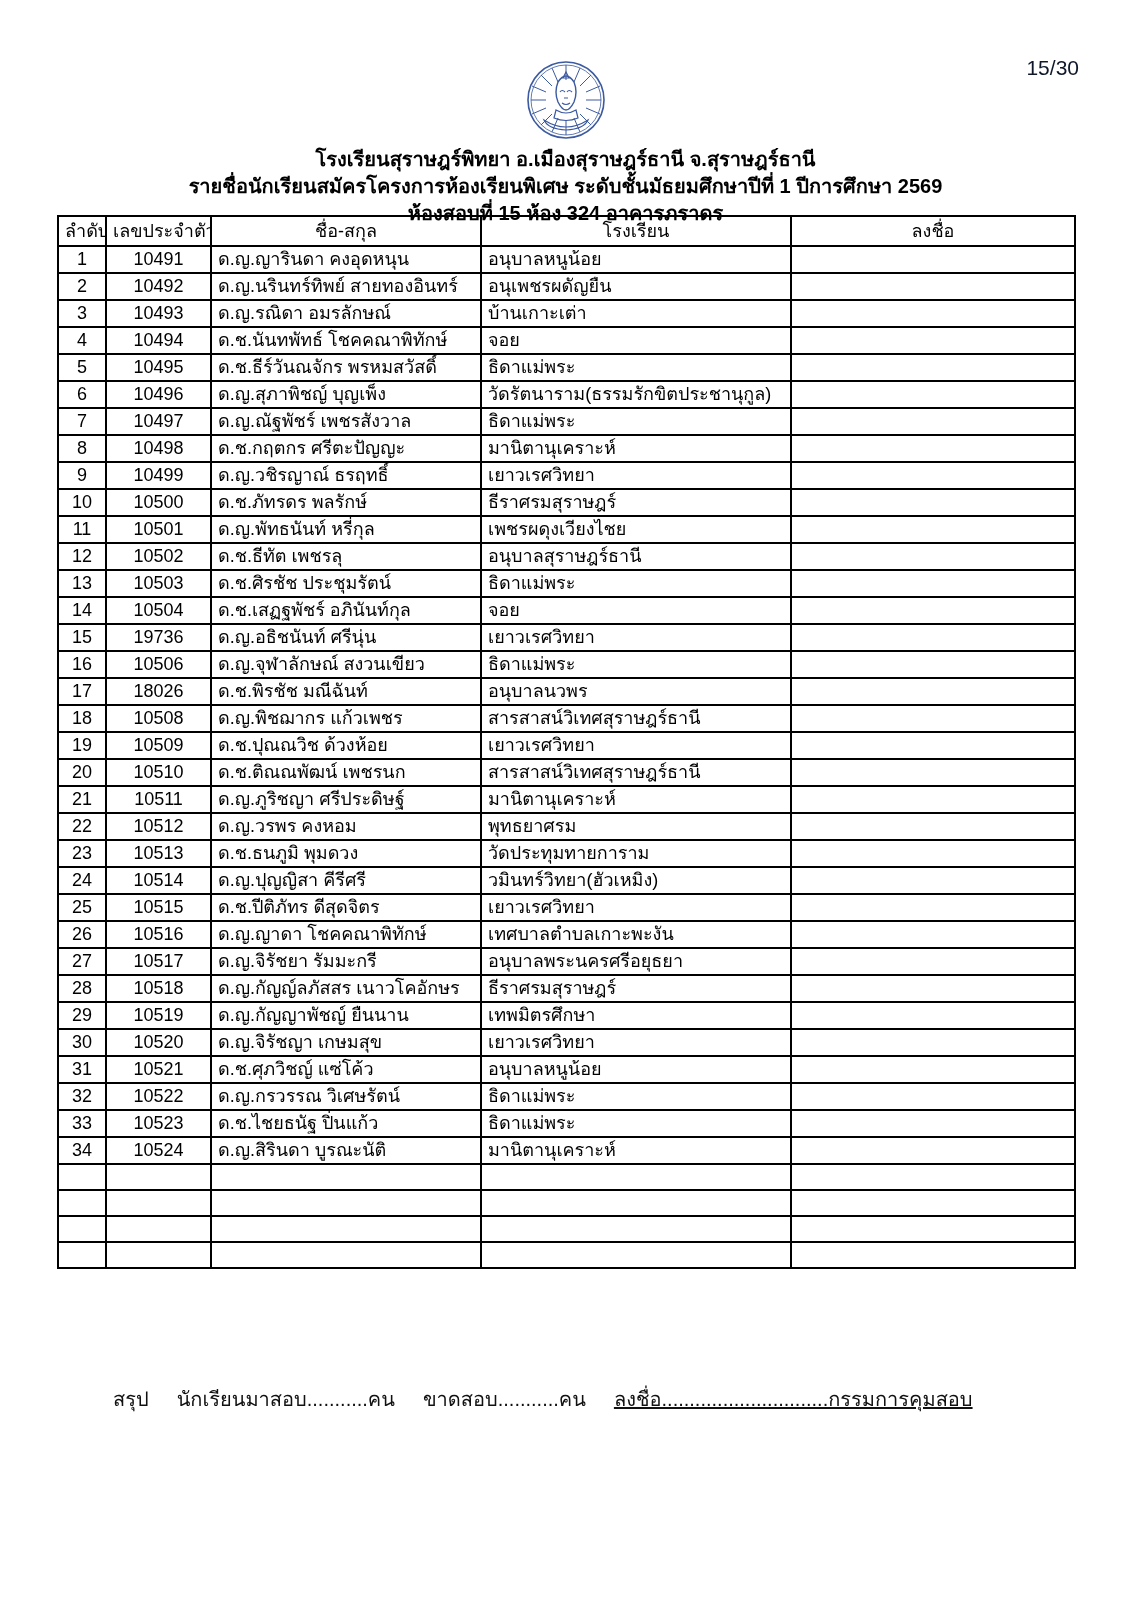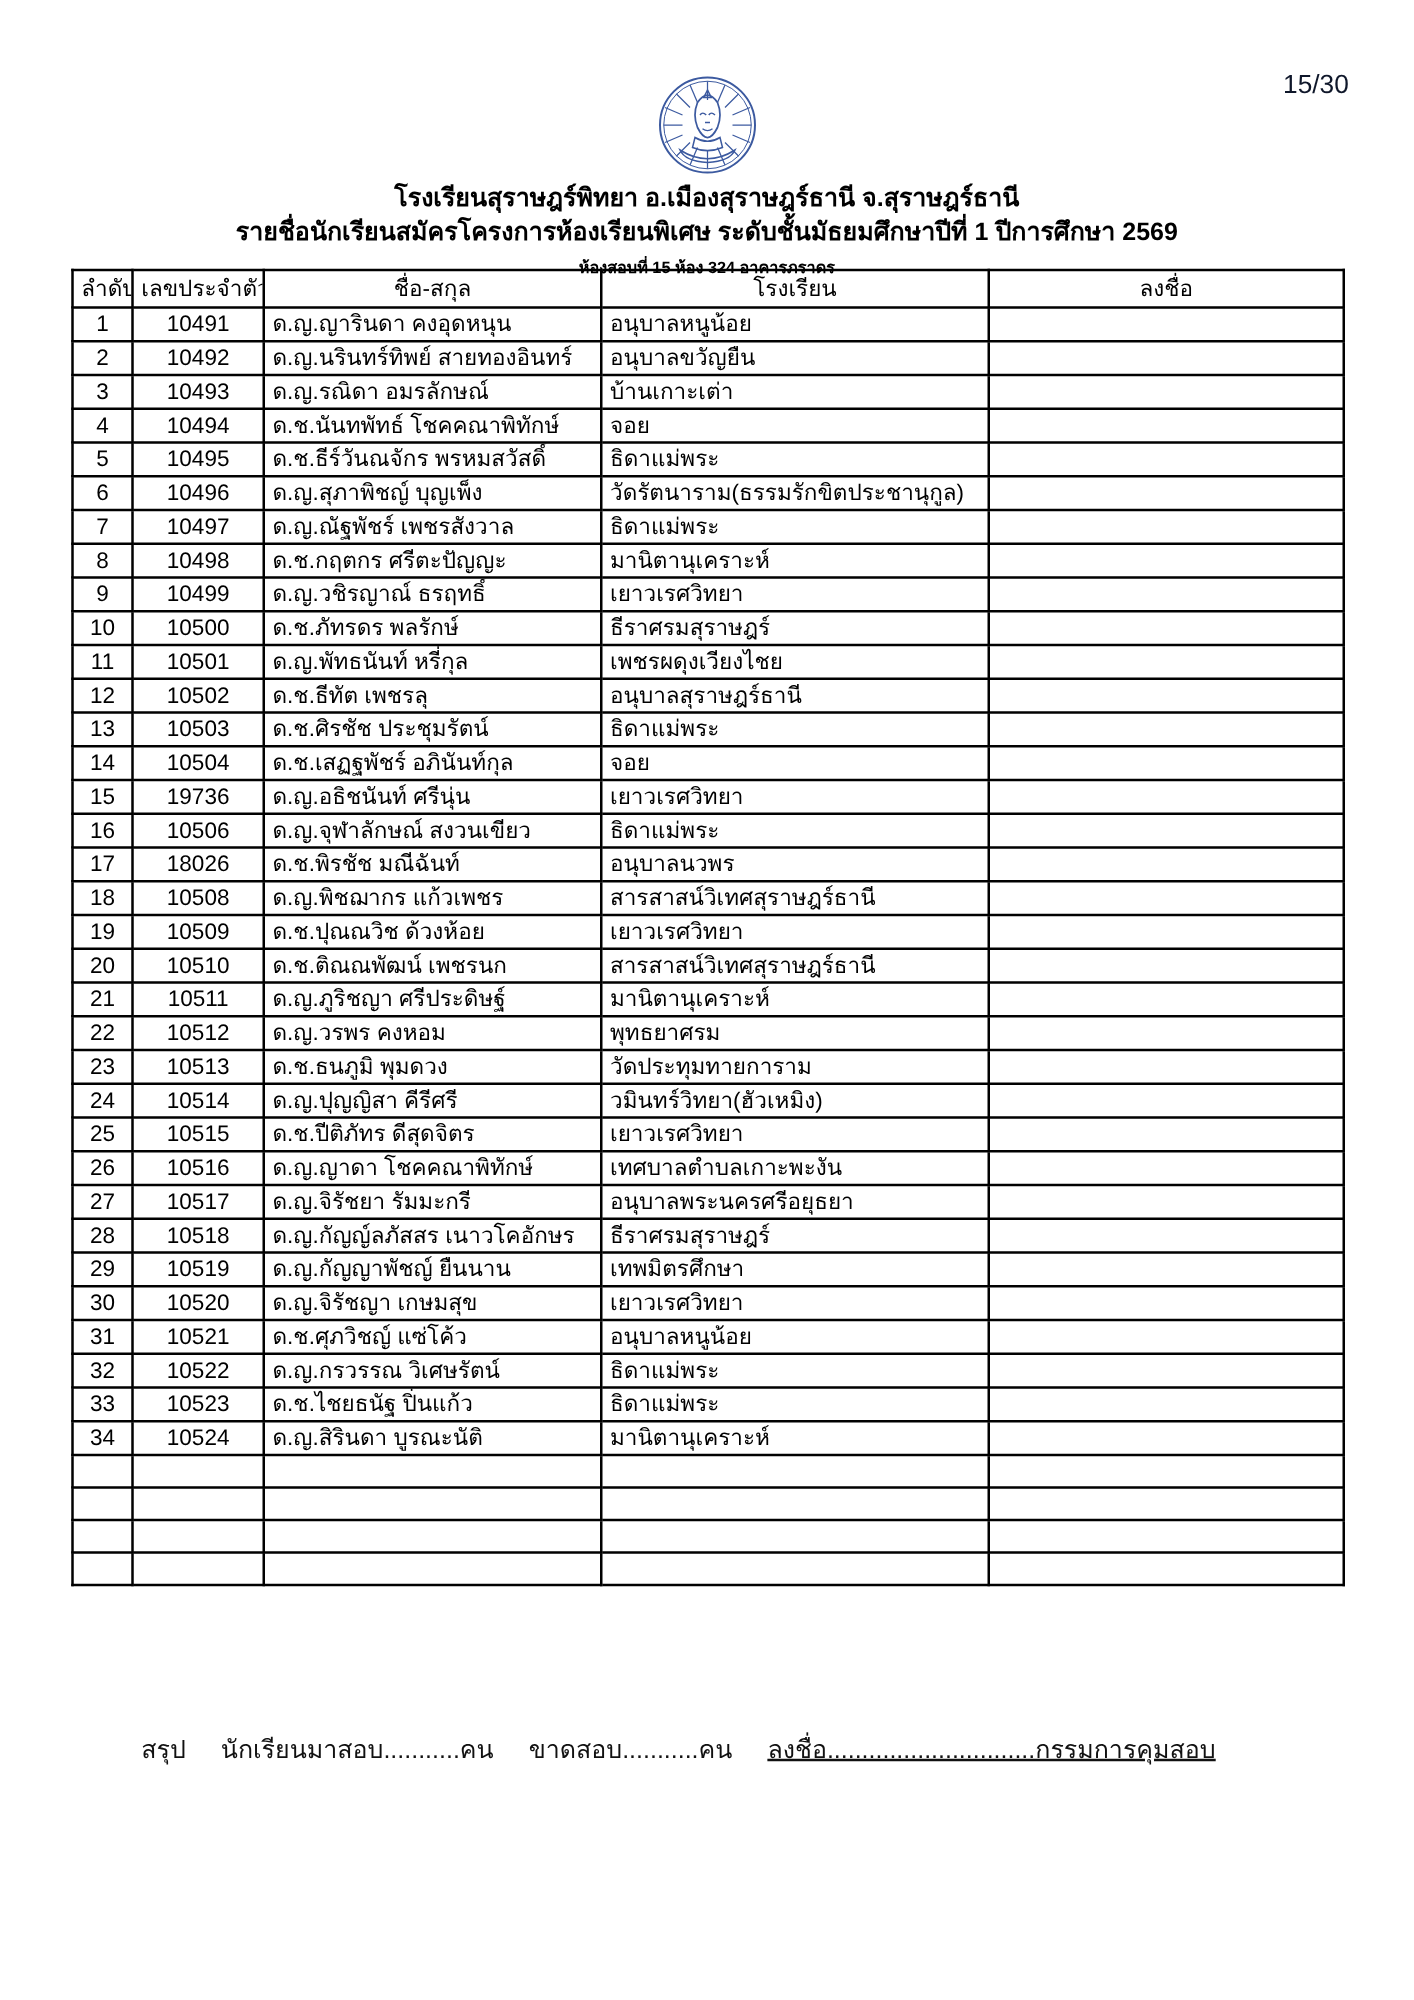--- a/index.html
+++ b/index.html
@@ -10,21 +10,21 @@
   .page-number{
     position:absolute;top:56px;right:52px;font-size:21px;color:#0f172a;
   }
   .seal-wrap{
     position:absolute;top:58px;left:0;width:100%;text-align:center;
   }
   .titles{
     position:absolute;top:146px;left:0;width:100%;text-align:center;
     font-weight:bold;line-height:27px;font-size:20px;
   }
-  .titles .t3{font-size:13px;}
+  .titles .t3{font-size:20px;}
   table.roster{
     position:absolute;top:215px;left:57px;width:1017px;
     border-collapse:collapse;table-layout:fixed;font-size:18px;
   }
   table.roster th, table.roster td{
     border:2px solid #000;padding:0 6px;height:25px;line-height:25px;
     overflow:hidden;white-space:nowrap;
   }
   table.roster th{font-weight:normal;text-align:center;height:28px;}
   td.c-center{text-align:center;}
@@ -110,21 +110,21 @@
         <td class="c-center">1</td>
         <td class="c-center">10491</td>
         <td class="c-left">ด.ญ.ญารินดา คงอุดหนุน</td>
         <td class="c-left">อนุบาลหนูน้อย</td>
         <td class="c-left"></td>
       </tr>
       <tr>
         <td class="c-center">2</td>
         <td class="c-center">10492</td>
         <td class="c-left">ด.ญ.นรินทร์ทิพย์ สายทองอินทร์</td>
-        <td class="c-left">อนุบาลขวัญยืน</td>
+        <td class="c-left">อนุเพชรผดัญยืน</td>
         <td class="c-left"></td>
       </tr>
       <tr>
         <td class="c-center">3</td>
         <td class="c-center">10493</td>
         <td class="c-left">ด.ญ.รณิดา อมรลักษณ์</td>
         <td class="c-left">บ้านเกาะเต่า</td>
         <td class="c-left"></td>
       </tr>
       <tr>

